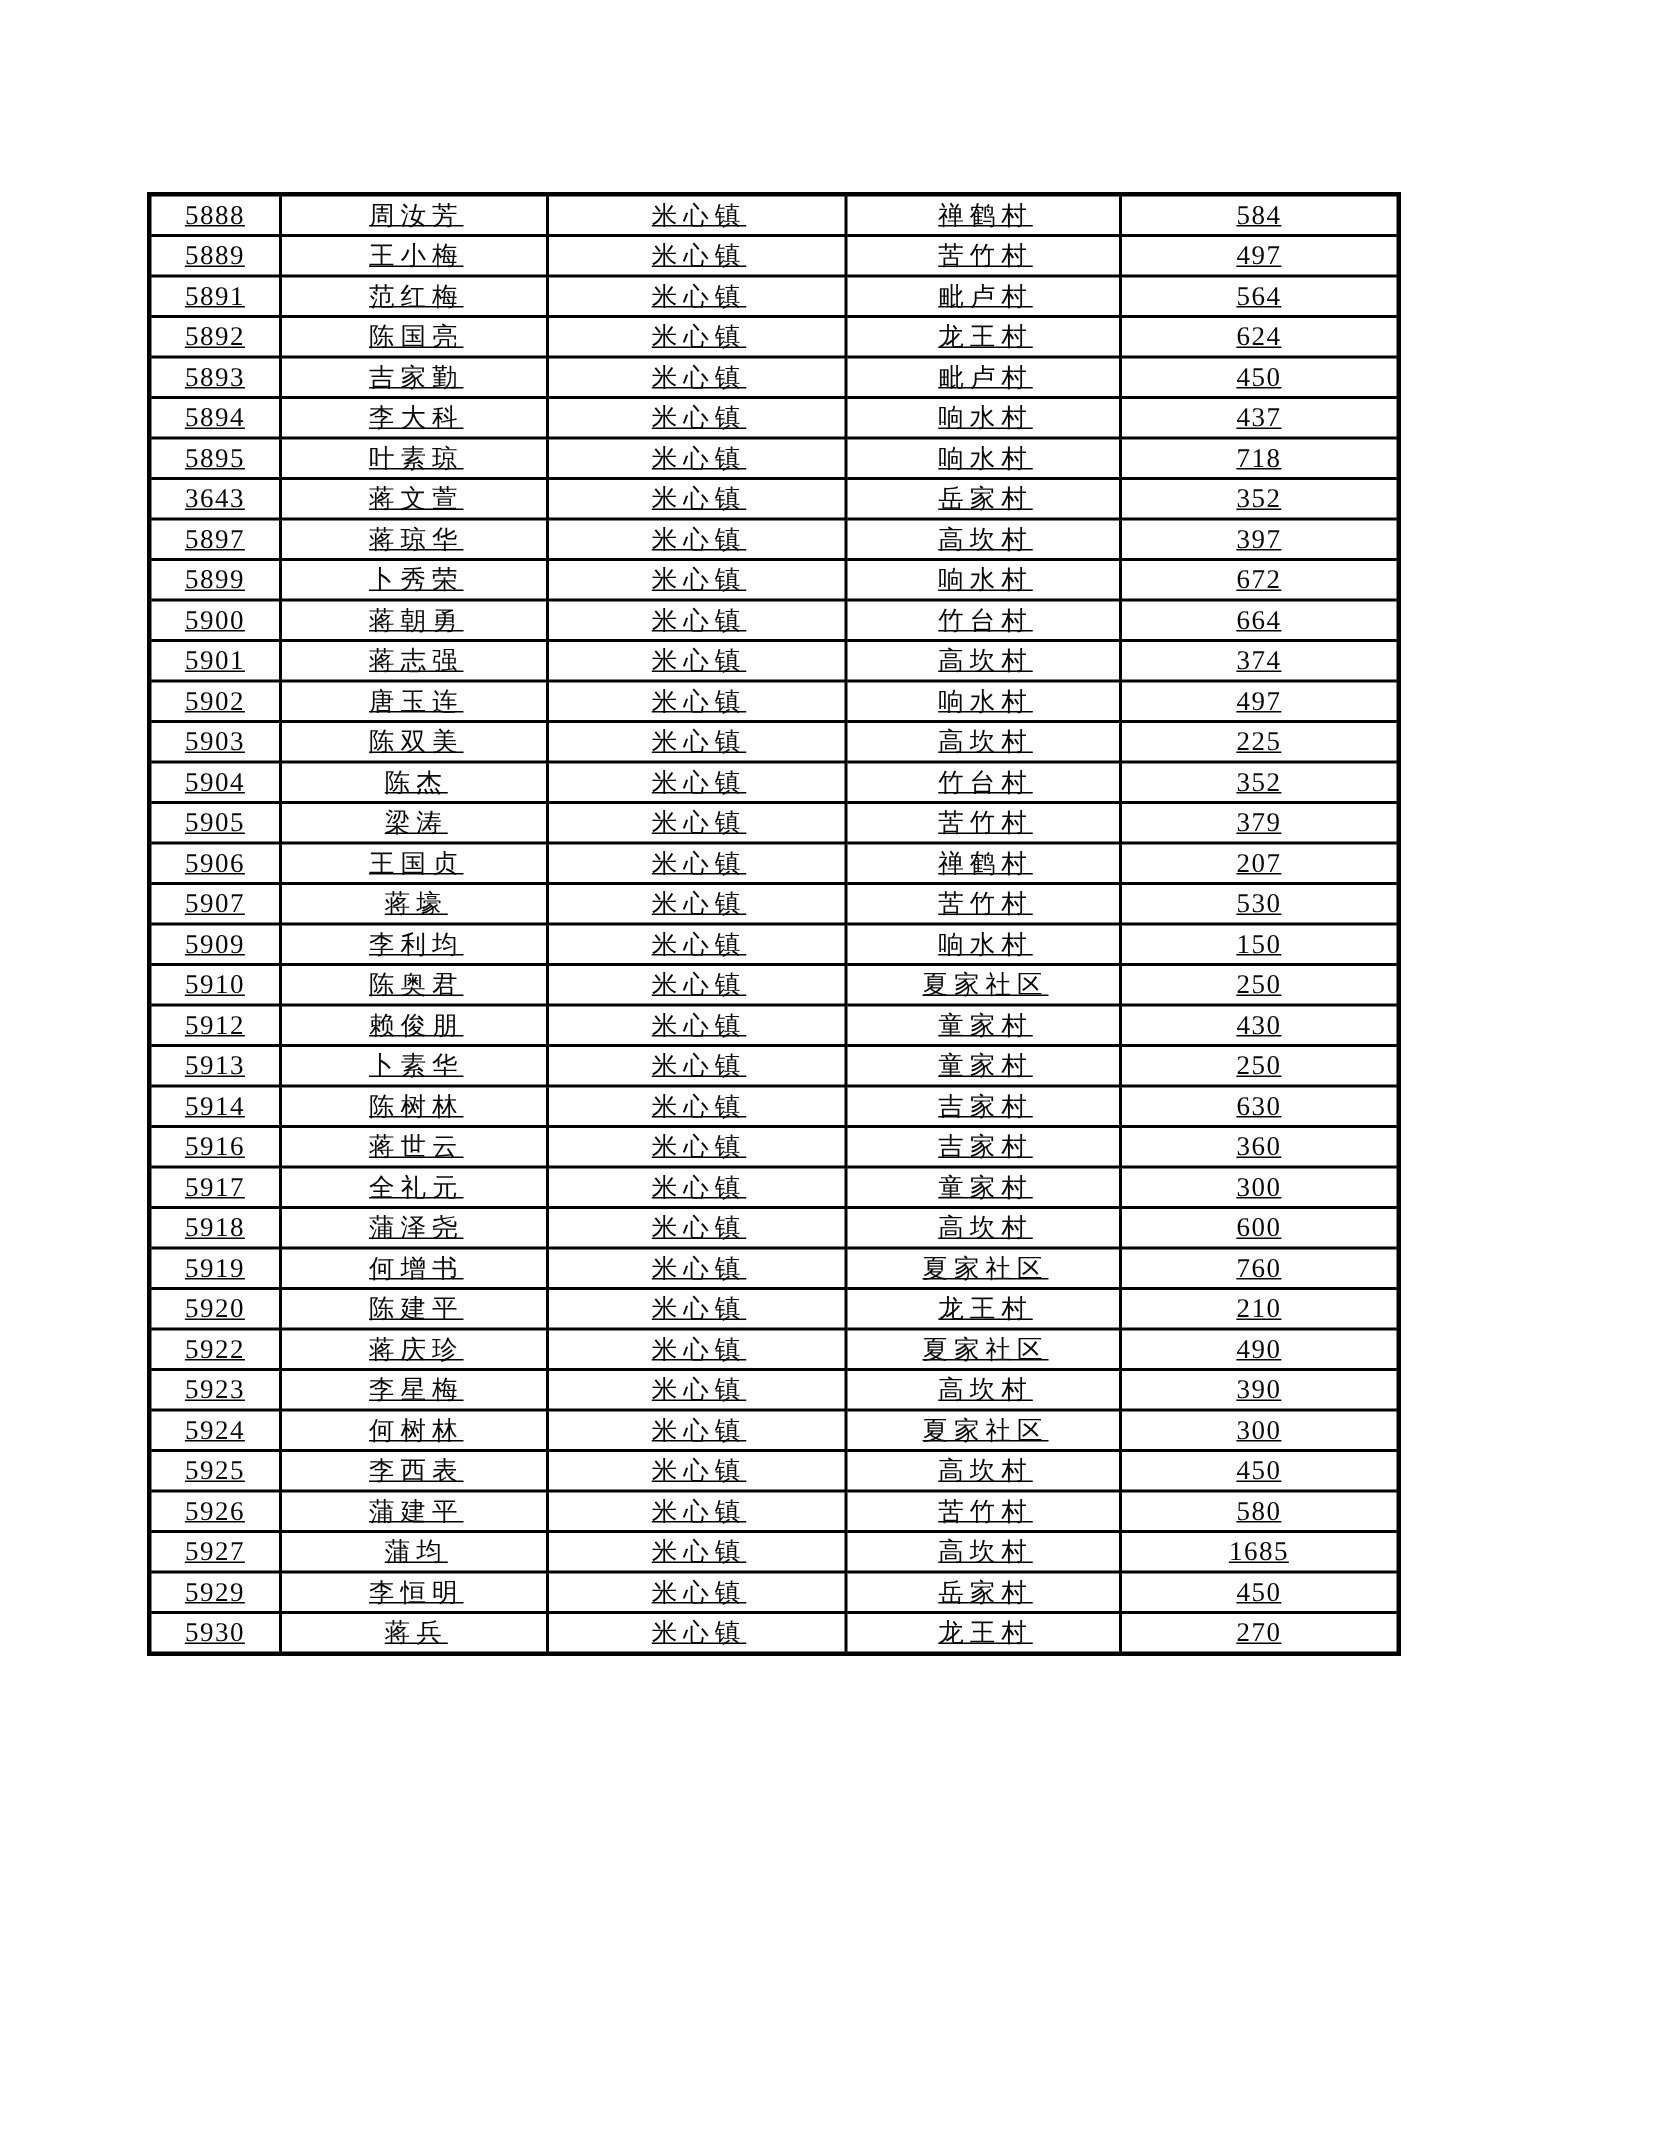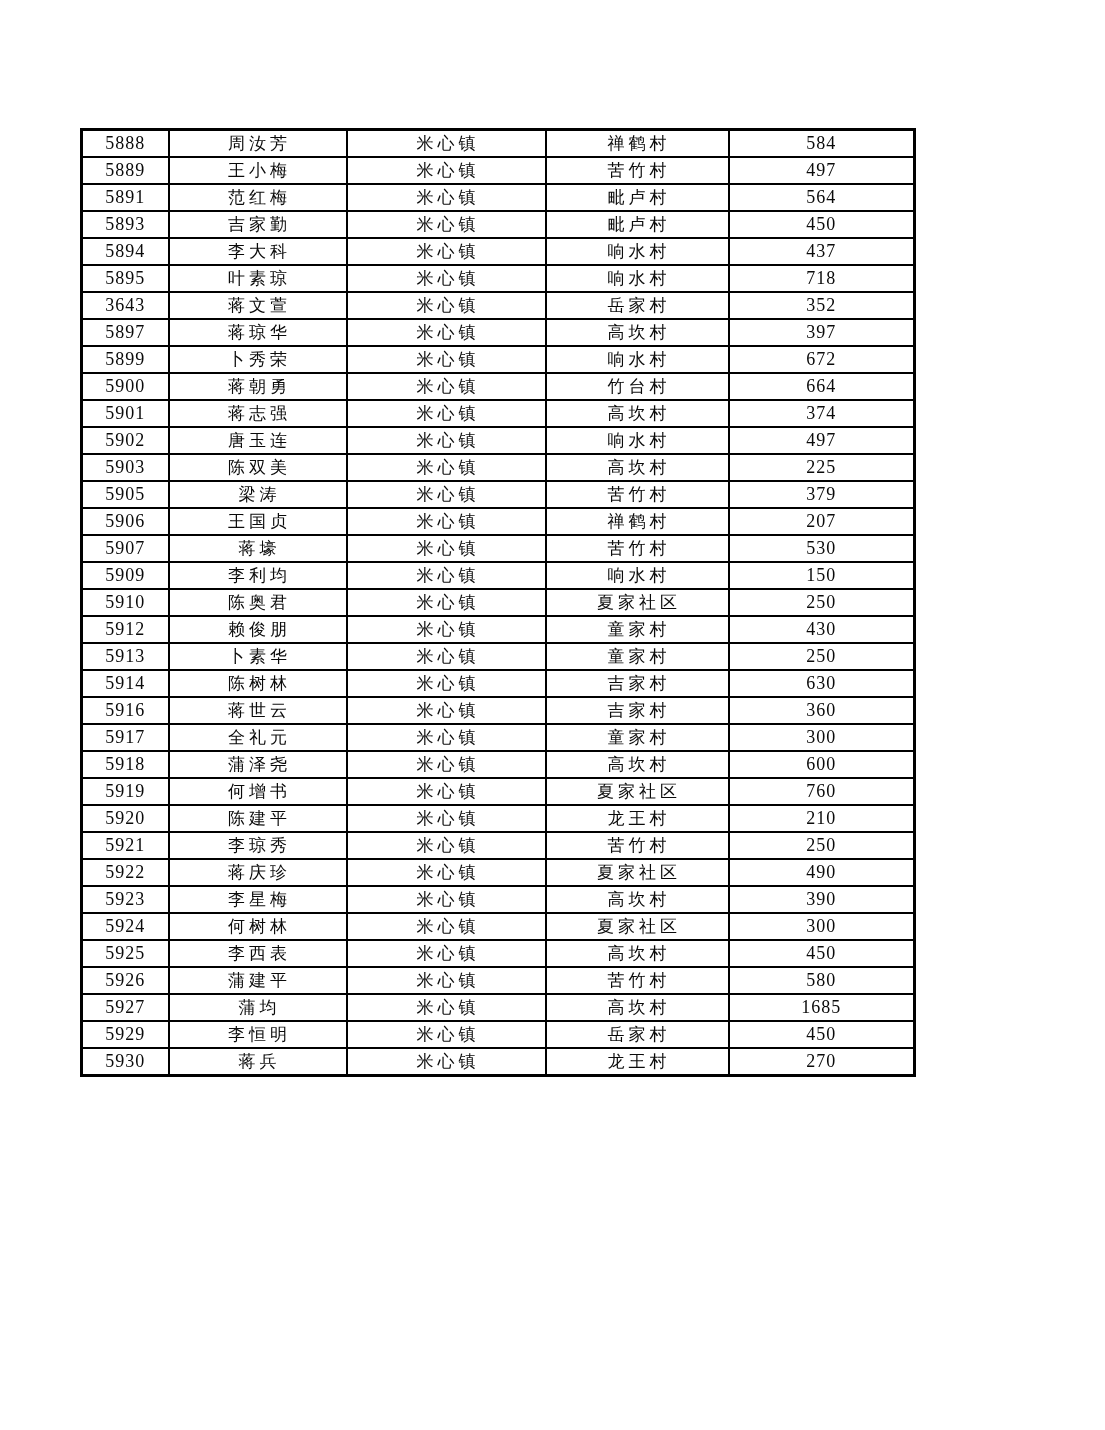--- a/index.html
+++ b/index.html
@@ -10,26 +10,27 @@
   }
   .page {
     position: relative;
     width: 1105px;
     height: 1430px;
     background: #ffffff;
     overflow: hidden;
   }
   table.roster {
     position: absolute;
-    left: 80px;
+    left: 98px;
     top: 128px;
     width: 833px;
     border-collapse: collapse;
     table-layout: fixed;
     border: 3px solid #000000;
+    text-decoration: underline;
   }
   table.roster td {
     border: 2px solid #000000;
     height: 25px;
     padding: 0;
     text-align: center;
     vertical-align: middle;
     color: #0a0a0a;
     overflow: hidden;
     white-space: nowrap;
@@ -75,20 +76,27 @@
           <td class="cell-amount">497</td>
         </tr>
         <tr>
           <td class="cell-serial-number">5891</td>
           <td class="cell-person-name">范红梅</td>
           <td class="cell-town">米心镇</td>
           <td class="cell-village">毗卢村</td>
           <td class="cell-amount">564</td>
         </tr>
         <tr>
+          <td class="cell-serial-number">5892</td>
+          <td class="cell-person-name">陈国亮</td>
+          <td class="cell-town">米心镇</td>
+          <td class="cell-village">龙王村</td>
+          <td class="cell-amount">624</td>
+        </tr>
+        <tr>
           <td class="cell-serial-number">5893</td>
           <td class="cell-person-name">吉家勤</td>
           <td class="cell-town">米心镇</td>
           <td class="cell-village">毗卢村</td>
           <td class="cell-amount">450</td>
         </tr>
         <tr>
           <td class="cell-serial-number">5894</td>
           <td class="cell-person-name">李大科</td>
           <td class="cell-town">米心镇</td>
@@ -145,20 +153,27 @@
           <td class="cell-amount">497</td>
         </tr>
         <tr>
           <td class="cell-serial-number">5903</td>
           <td class="cell-person-name">陈双美</td>
           <td class="cell-town">米心镇</td>
           <td class="cell-village">高坎村</td>
           <td class="cell-amount">225</td>
         </tr>
         <tr>
+          <td class="cell-serial-number">5904</td>
+          <td class="cell-person-name">陈杰</td>
+          <td class="cell-town">米心镇</td>
+          <td class="cell-village">竹台村</td>
+          <td class="cell-amount">352</td>
+        </tr>
+        <tr>
           <td class="cell-serial-number">5905</td>
           <td class="cell-person-name">梁涛</td>
           <td class="cell-town">米心镇</td>
           <td class="cell-village">苦竹村</td>
           <td class="cell-amount">379</td>
         </tr>
         <tr>
           <td class="cell-serial-number">5906</td>
           <td class="cell-person-name">王国贞</td>
           <td class="cell-town">米心镇</td>
@@ -234,27 +249,20 @@
           <td class="cell-town">米心镇</td>
           <td class="cell-village">夏家社区</td>
           <td class="cell-amount">760</td>
         </tr>
         <tr>
           <td class="cell-serial-number">5920</td>
           <td class="cell-person-name">陈建平</td>
           <td class="cell-town">米心镇</td>
           <td class="cell-village">龙王村</td>
           <td class="cell-amount">210</td>
-        </tr>
-        <tr>
-          <td class="cell-serial-number">5921</td>
-          <td class="cell-person-name">李琼秀</td>
-          <td class="cell-town">米心镇</td>
-          <td class="cell-village">苦竹村</td>
-          <td class="cell-amount">250</td>
         </tr>
         <tr>
           <td class="cell-serial-number">5922</td>
           <td class="cell-person-name">蒋庆珍</td>
           <td class="cell-town">米心镇</td>
           <td class="cell-village">夏家社区</td>
           <td class="cell-amount">490</td>
         </tr>
         <tr>
           <td class="cell-serial-number">5923</td>

